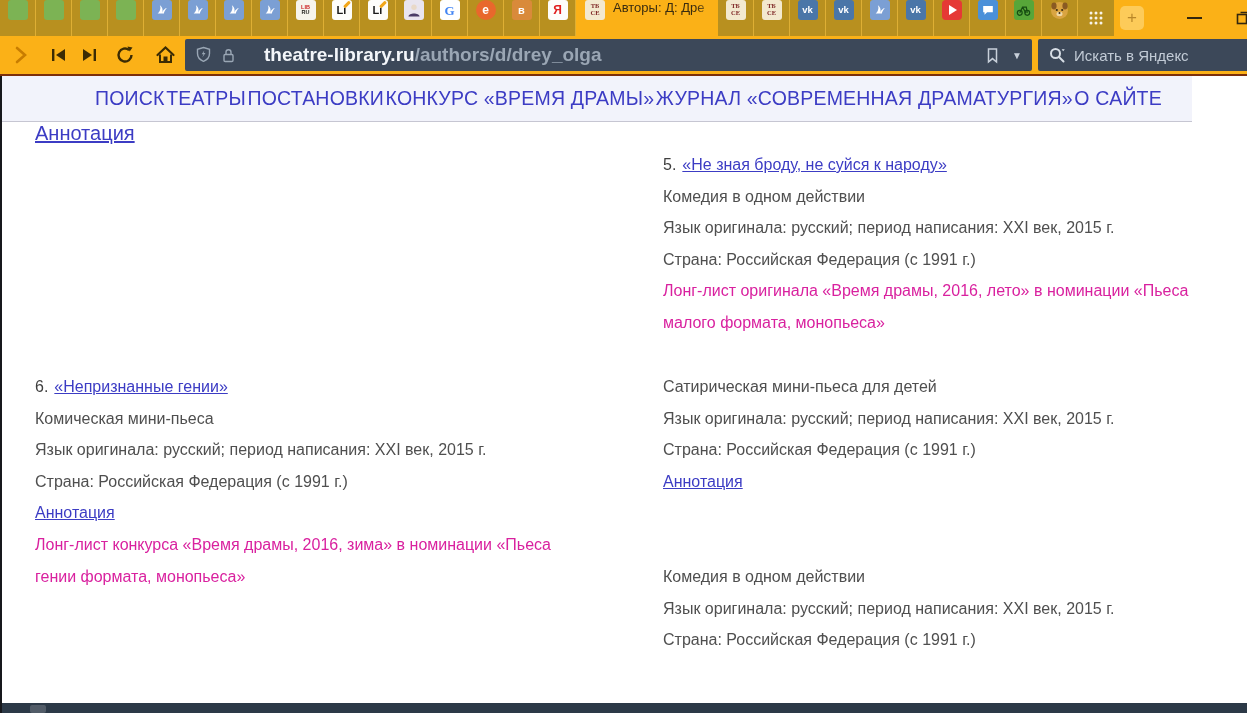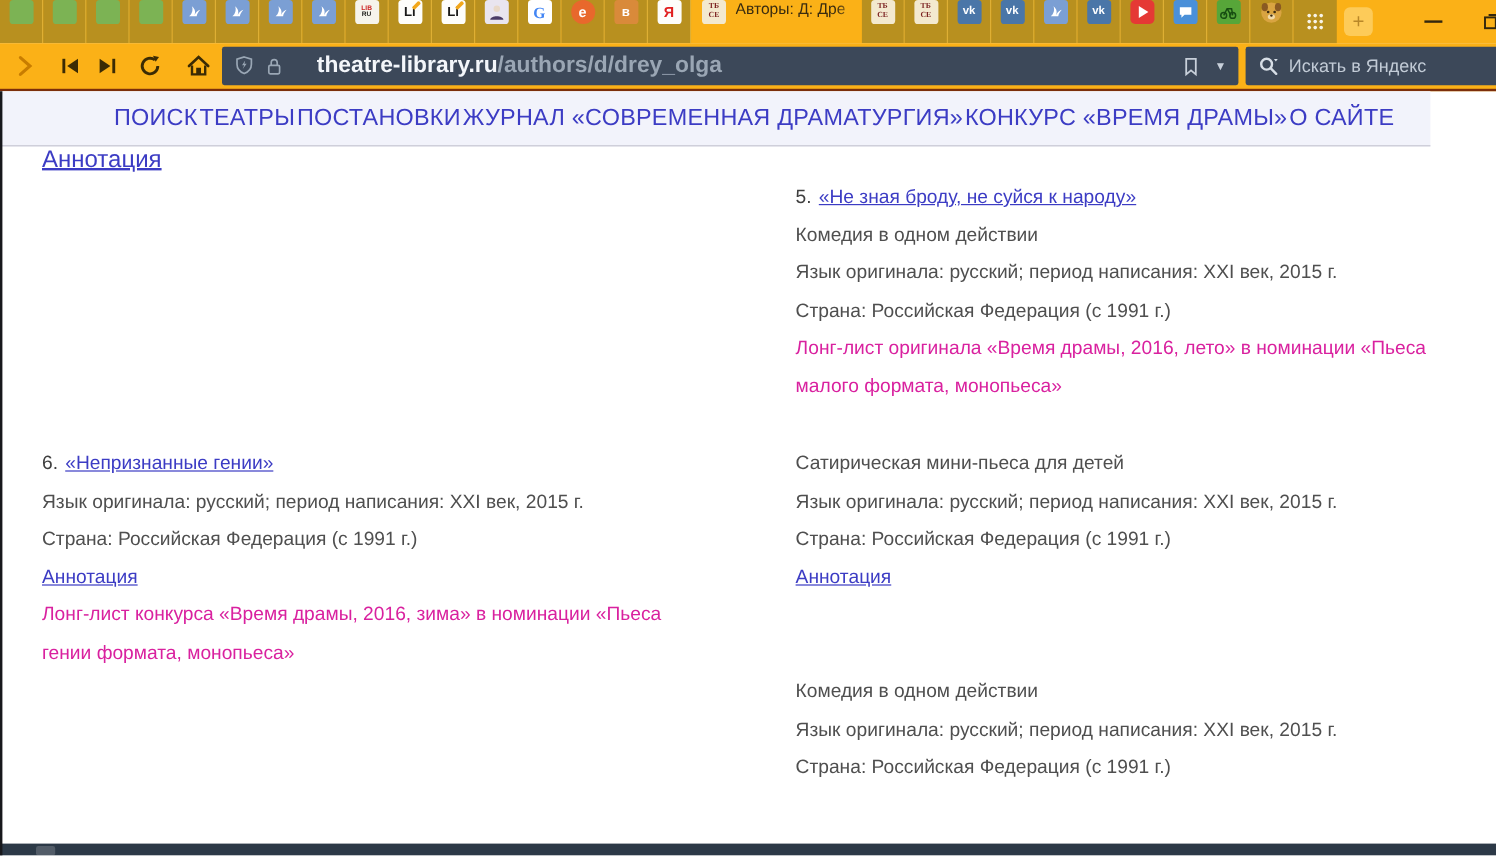--- a/index.html
+++ b/index.html
@@ -324,39 +324,40 @@
       </svg>
     </span>
     <span class="ph">Искать в Яндекс</span>
   </div>
 </div>
 
 <div class="sitenav" id="sitenav">
     <a class="nav-item">ПОИСК</a>
     <a class="nav-item">ТЕАТРЫ</a>
     <a class="nav-item">ПОСТАНОВКИ</a>
+    <a class="nav-item">КОНКУРС «ВРЕМЯ ДРАМЫ»</a>
     <a class="nav-item">ЖУРНАЛ «СОВРЕМЕННАЯ ДРАМАТУРГИЯ»</a>
-    <a class="nav-item">КОНКУРС «ВРЕМЯ ДРАМЫ»</a>
     <a class="nav-item">О САЙТЕ</a>
   </div>
 
 <div class="content">
 
   <a class="inlink pos-stray" style="font-size:20px;line-height:31.6px;">Аннотация</a>
 
   <div class="play pos-5">
     <div class="line"><span class="num">5.</span><a class="inlink">«Не зная броду, не суйся к народу»</a></div>
     <div class="line">Комедия в одном действии</div>
     <div class="line">Язык оригинала: русский; период написания: XXI век, 2015 г.</div>
     <div class="line">Страна: Российская Федерация (с 1991 г.)</div>
     <div class="line award">Лонг-лист оригинала «Время драмы, 2016, лето» в номинации «Пьеса малого формата, монопьеса»</div>
   </div>
 
   <div class="play pos-6">
     <div class="line"><span class="num">6.</span><a class="inlink">«Непризнанные гении»</a></div>
+    <div class="line">Комическая мини-пьеса</div>
     <div class="line">Язык оригинала: русский; период написания: XXI век, 2015 г.</div>
     <div class="line">Страна: Российская Федерация (с 1991 г.)</div>
     <div class="line"><a class="inlink">Аннотация</a></div>
     <div class="line award">Лонг-лист конкурса «Время драмы, 2016, зима» в номинации «Пьеса гении формата, монопьеса»</div>
   </div>
 
   <div class="play pos-7">
     <div class="line">Сатирическая мини-пьеса для детей</div>
     <div class="line">Язык оригинала: русский; период написания: XXI век, 2015 г.</div>
     <div class="line">Страна: Российская Федерация (с 1991 г.)</div>

